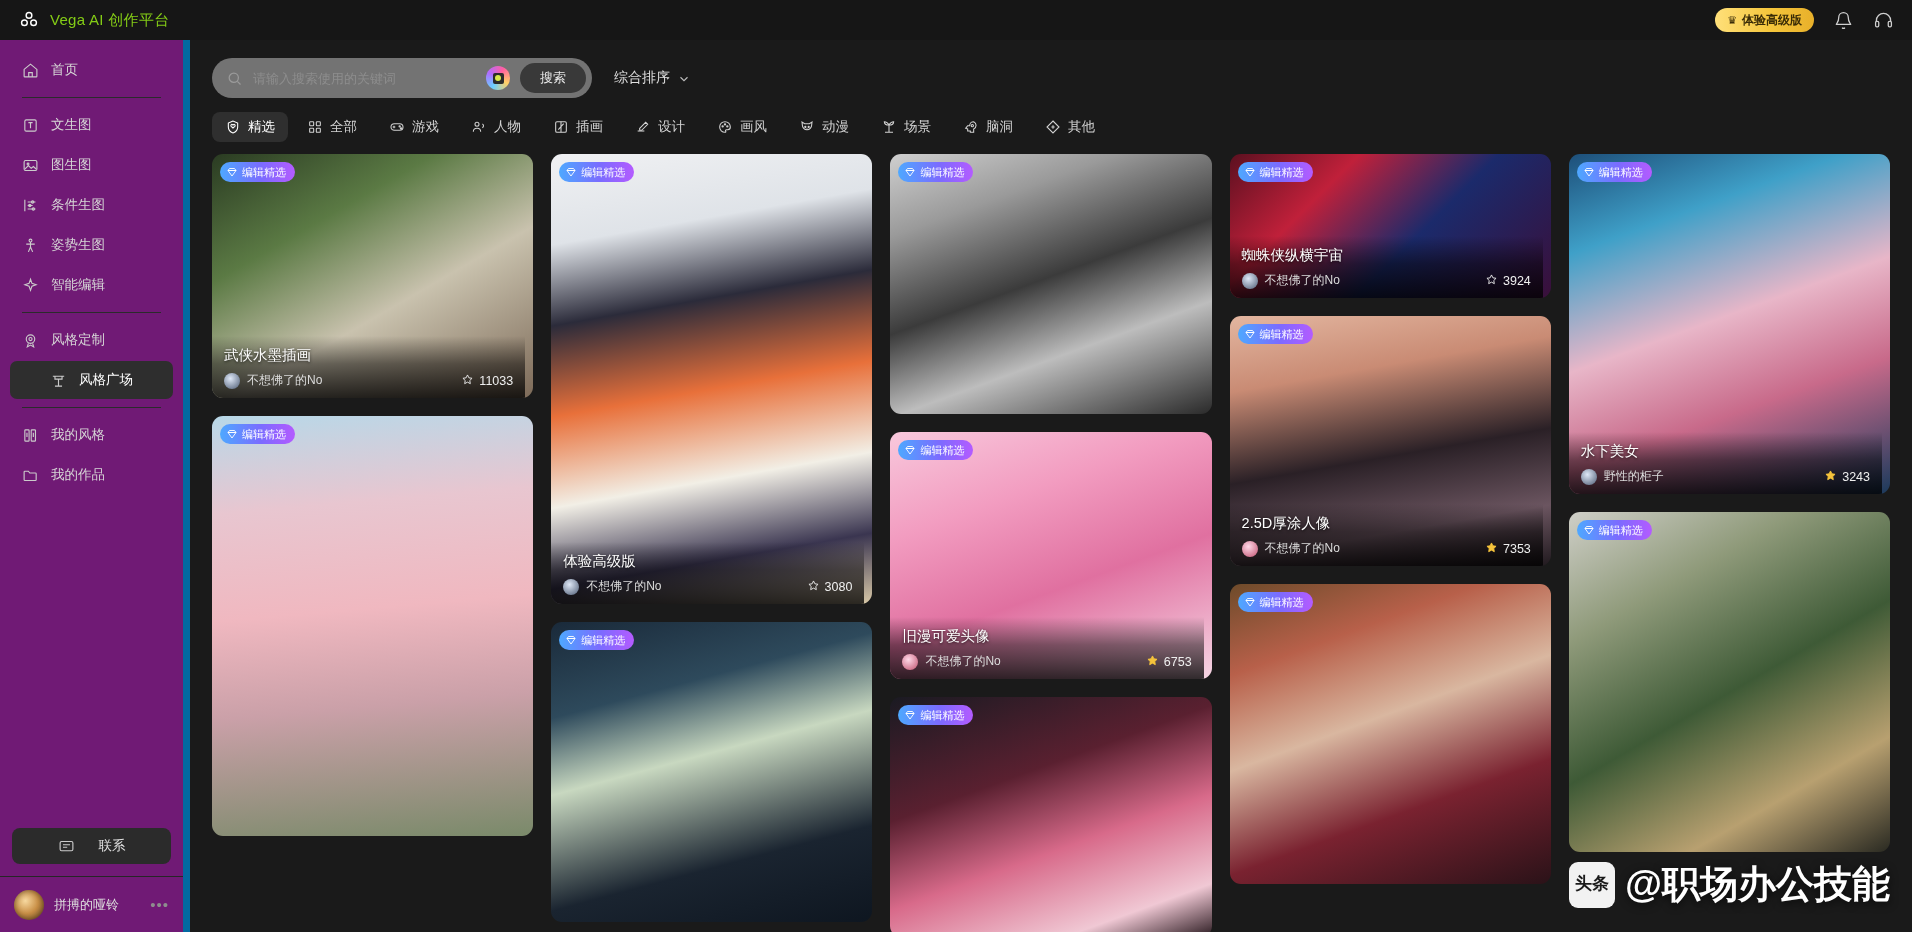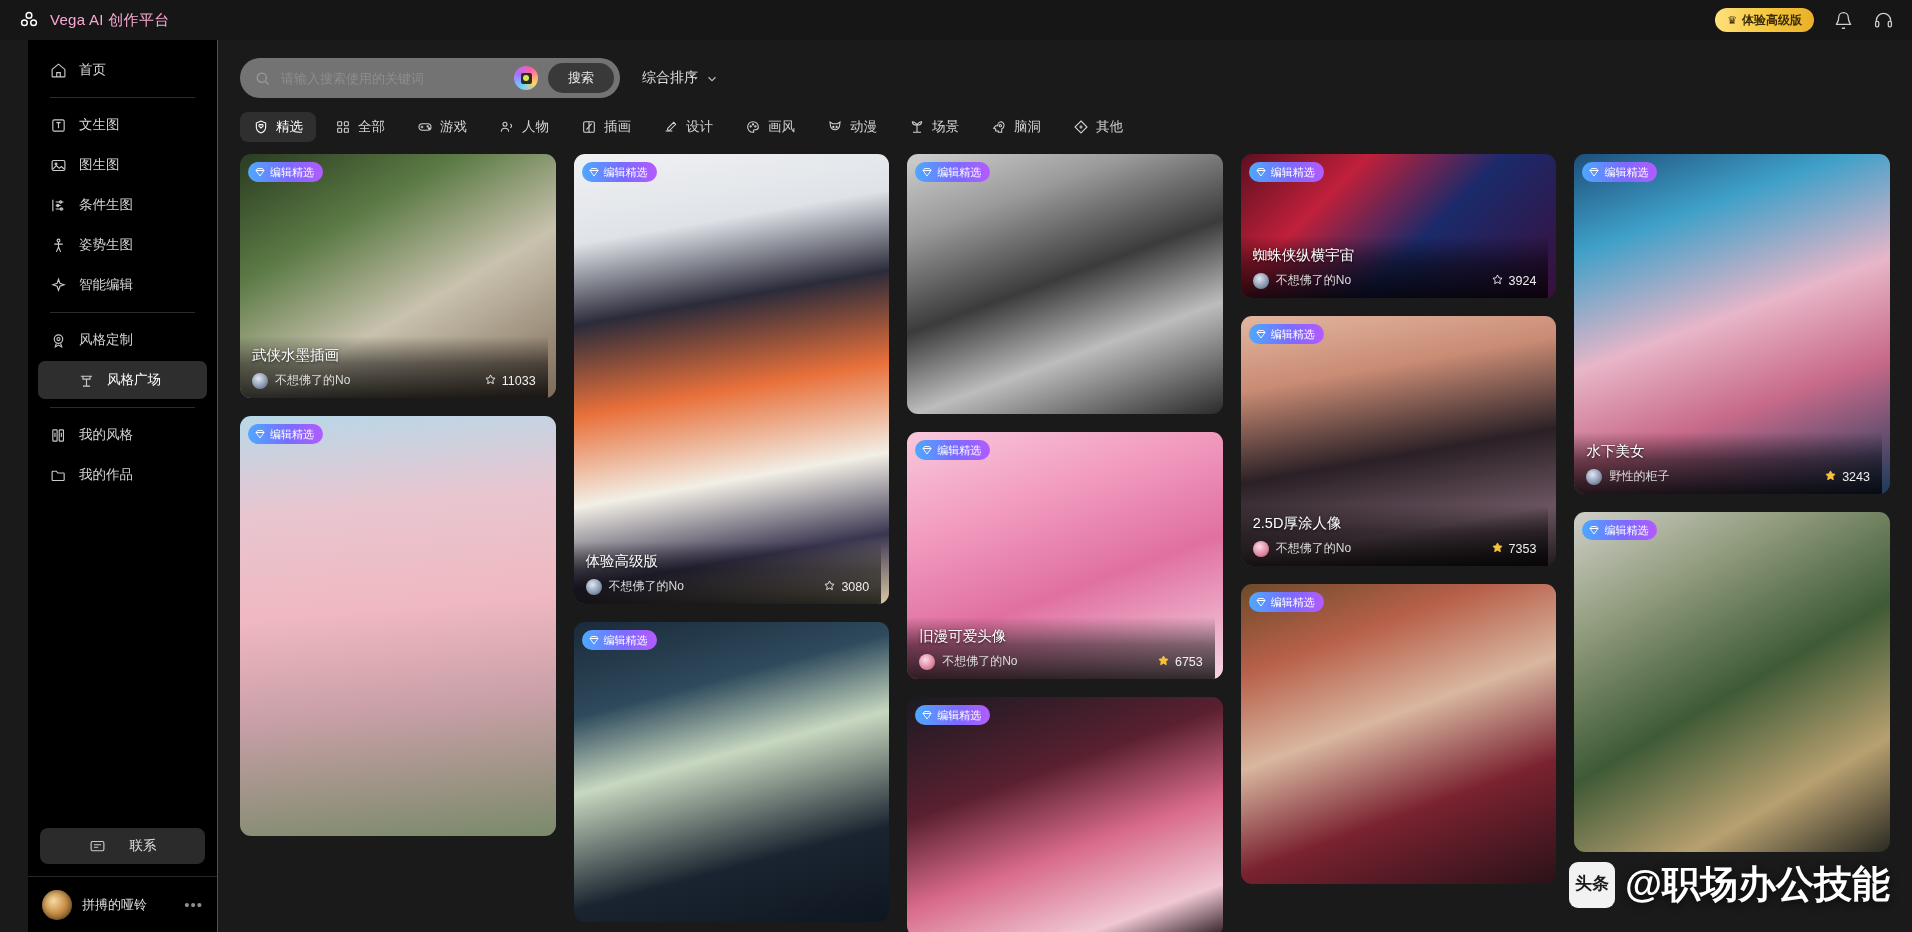--- a/index.html
+++ b/index.html
@@ -6,35 +6,35 @@
   html,body { width:1912px; height:932px; overflow:hidden; background:#1a1a1a;
     font-family:"Liberation Sans","DejaVu Sans",sans-serif; color:#e8e8e8; }
 
   .app { display:flex; flex-direction:column; width:1912px; height:932px; }
 
   
   .topbar { height:40px; background:#161616; display:flex; align-items:center;
     padding:0 18px; flex:0 0 40px; position:relative; z-index:20; }
   .logo-wrap { display:flex; align-items:center; gap:10px; }
   .logo-mark { width:22px; height:22px; }
-  .brand { font-size:15px; color:#f9a8d4; letter-spacing:.3px; }
+  .brand { font-size:15px; color:#84cc16; letter-spacing:.3px; }
   .top-right { margin-left:auto; display:flex; align-items:center; gap:18px; }
   .premium { display:flex; align-items:center; gap:5px; height:24px; padding:0 12px;
     border-radius:12px; font-size:12px; color:#3a2c07; font-weight:bold;
     background:linear-gradient(90deg,#ffe07a 0%, #f5c63c 55%, #e8b02a 100%); }
   .premium .crown { font-size:11px; }
   .icon-btn { width:22px; height:22px; display:flex; align-items:center; justify-content:center;
     color:#cfcfcf; }
 
   
   .body { flex:1; display:flex; min-height:0; }
 
   
-  .sidebar { width:190px; flex:0 0 190px; background:#000000; display:flex;
-    flex-direction:column; padding:10px 0 0 0; border-right:1px solid #0369a1;margin-left:28px; }
+  .sidebar { width:190px; flex:0 0 190px; background:#701a75; display:flex;
+    flex-direction:column; padding:10px 0 0 0; border-right:7px solid #0369a1; }
   .nav-item { display:flex; align-items:center; gap:12px; height:38px; margin:1px 10px;
     padding:0 12px; border-radius:7px; font-size:13.5px; color:#d6d6d6; cursor:pointer; }
   .nav-item.active { background:#2e2e2e; color:#fff;padding-left:40px; }
   .nav-ico { width:17px; height:17px; flex:0 0 17px; color:#cbcbcb; display:flex;
     align-items:center; justify-content:center; }
   .nav-ico svg { width:17px; height:17px; display:block; }
   .divider { height:1px; background:#2b2b2b; margin:7px 22px; }
   .sb-spacer { flex:1; }
   .contact-btn { display:flex; align-items:center; justify-content:center; gap:24px;
     height:36px; margin:0 12px 12px 12px; border-radius:8px; background:#2b2b2b;

